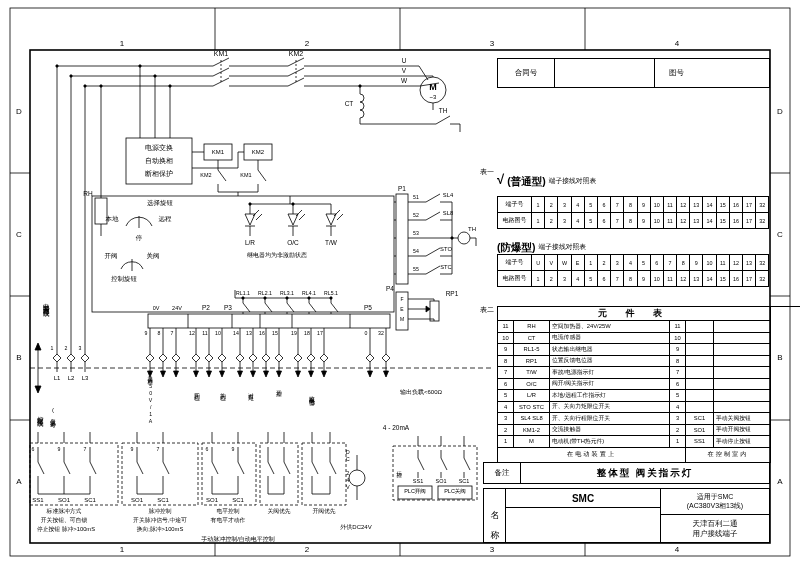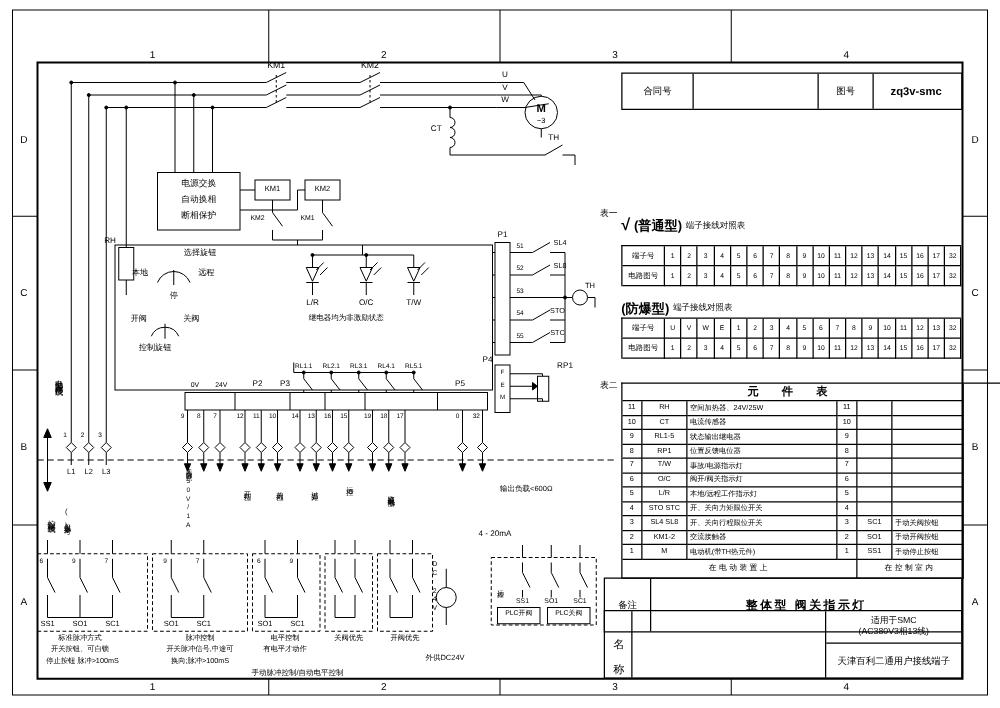--- a/index.html
+++ b/index.html
@@ -48,21 +48,21 @@
   #tblock{display:grid;grid-template-columns:22px 155px 108px}
   .tb-name{writing-mode:vertical-lr;text-orientation:upright;display:flex;align-items:center;
            justify-content:center;font-size:9px;letter-spacing:5px;border-right:1px solid #000}
   .tb-mid{display:grid;grid-template-rows:19px 1fr;border-right:1px solid #000}
   .tb-smc{display:flex;align-items:center;justify-content:center;font-size:10px;font-weight:bold;
           border-bottom:1px solid #000}
   .tb-desc{display:flex;align-items:center;justify-content:center;font-size:9.5px;white-space:nowrap}
   .tb-right{display:grid;grid-template-rows:26px 1fr}
   .tb-apply{border-bottom:1px solid #000;display:flex;flex-direction:column;align-items:center;
             justify-content:center;font-size:7px;line-height:1.25;text-align:center}
-  .tb-co{display:flex;flex-direction:row;align-items:center;justify-content:center;
+  .tb-co{display:flex;flex-direction:column;align-items:center;justify-content:center;
          font-size:7.5px;line-height:1.25;text-align:center}
 </style>
 </head>
 <body>
 
 <div id="sheet">
 
   <svg width="800" height="566" viewBox="0 0 800 566">
     <g fill="none" stroke="#000" stroke-width="0.8">
 
@@ -196,21 +196,20 @@
           <circle cx="331" cy="298" r="1.2" fill="#000"></circle>
           <circle cx="452" cy="238" r="1.2" fill="#000"></circle>
         </g>
     </g>
   </svg>
 
   <div class="blk bx" id="contract" style="left:497px;top:58px;width:273px;height:30px">
     <div class="ccell">合同号</div>
     <div class="ccell"></div>
     <div class="ccell">图号</div>
-    <div class="ccell val">zq3v-smc</div>
   </div>
 
 
   <div class="blk hrow" style="left:497px;top:168px">
     <span class="chk">√</span>
     <span class="htype">(普通型)</span>
     <span class="htitle">端子接线对照表</span>
   </div>
   <div class="blk tgrid" id="t-ord" style="left:497px;top:196px">
       <div class="tc tl">端子号</div>
@@ -363,28 +362,29 @@
       <div class="cg">1</div>
       <div class="cg">M</div>
       <div class="cg name">电动机(带TH热元件)</div>
       <div class="cg">1</div>
       <div class="cg">SS1</div>
       <div class="cg name">手动停止按钮</div>
       <div class="cg f" style="grid-column: 1 / 5;">在电动装置上</div>
       <div class="cg f" style="grid-column: 5 / -1;">在控制室内</div>
     </div>
 
-  <div class="blk bx" id="remark" style="left:483px;top:462px;width:287px;height:44px">
+  <div class="blk bx" id="remark" style="left:483px;top:462px;width:287px;height:22px">
     <div class="ccell lab">备注</div>
     <div class="ccell rval">整体型  阀关指示灯</div>
   </div>
 
   <div class="blk bx" id="tblock" style="left:483px;top:488px;width:287px;height:55px">
     <div class="tb-name">名 称</div>
     <div class="tb-mid">
+      <div class="tb-smc">SMC</div>
     </div>
     <div class="tb-right">
       <div class="tb-apply">
         <div>适用于SMC</div>
         <div>(AC380V3相13线)</div>
       </div>
       <div class="tb-co">
         <div>天津百利二通</div>
         <div>用户接线端子</div>
       </div>

